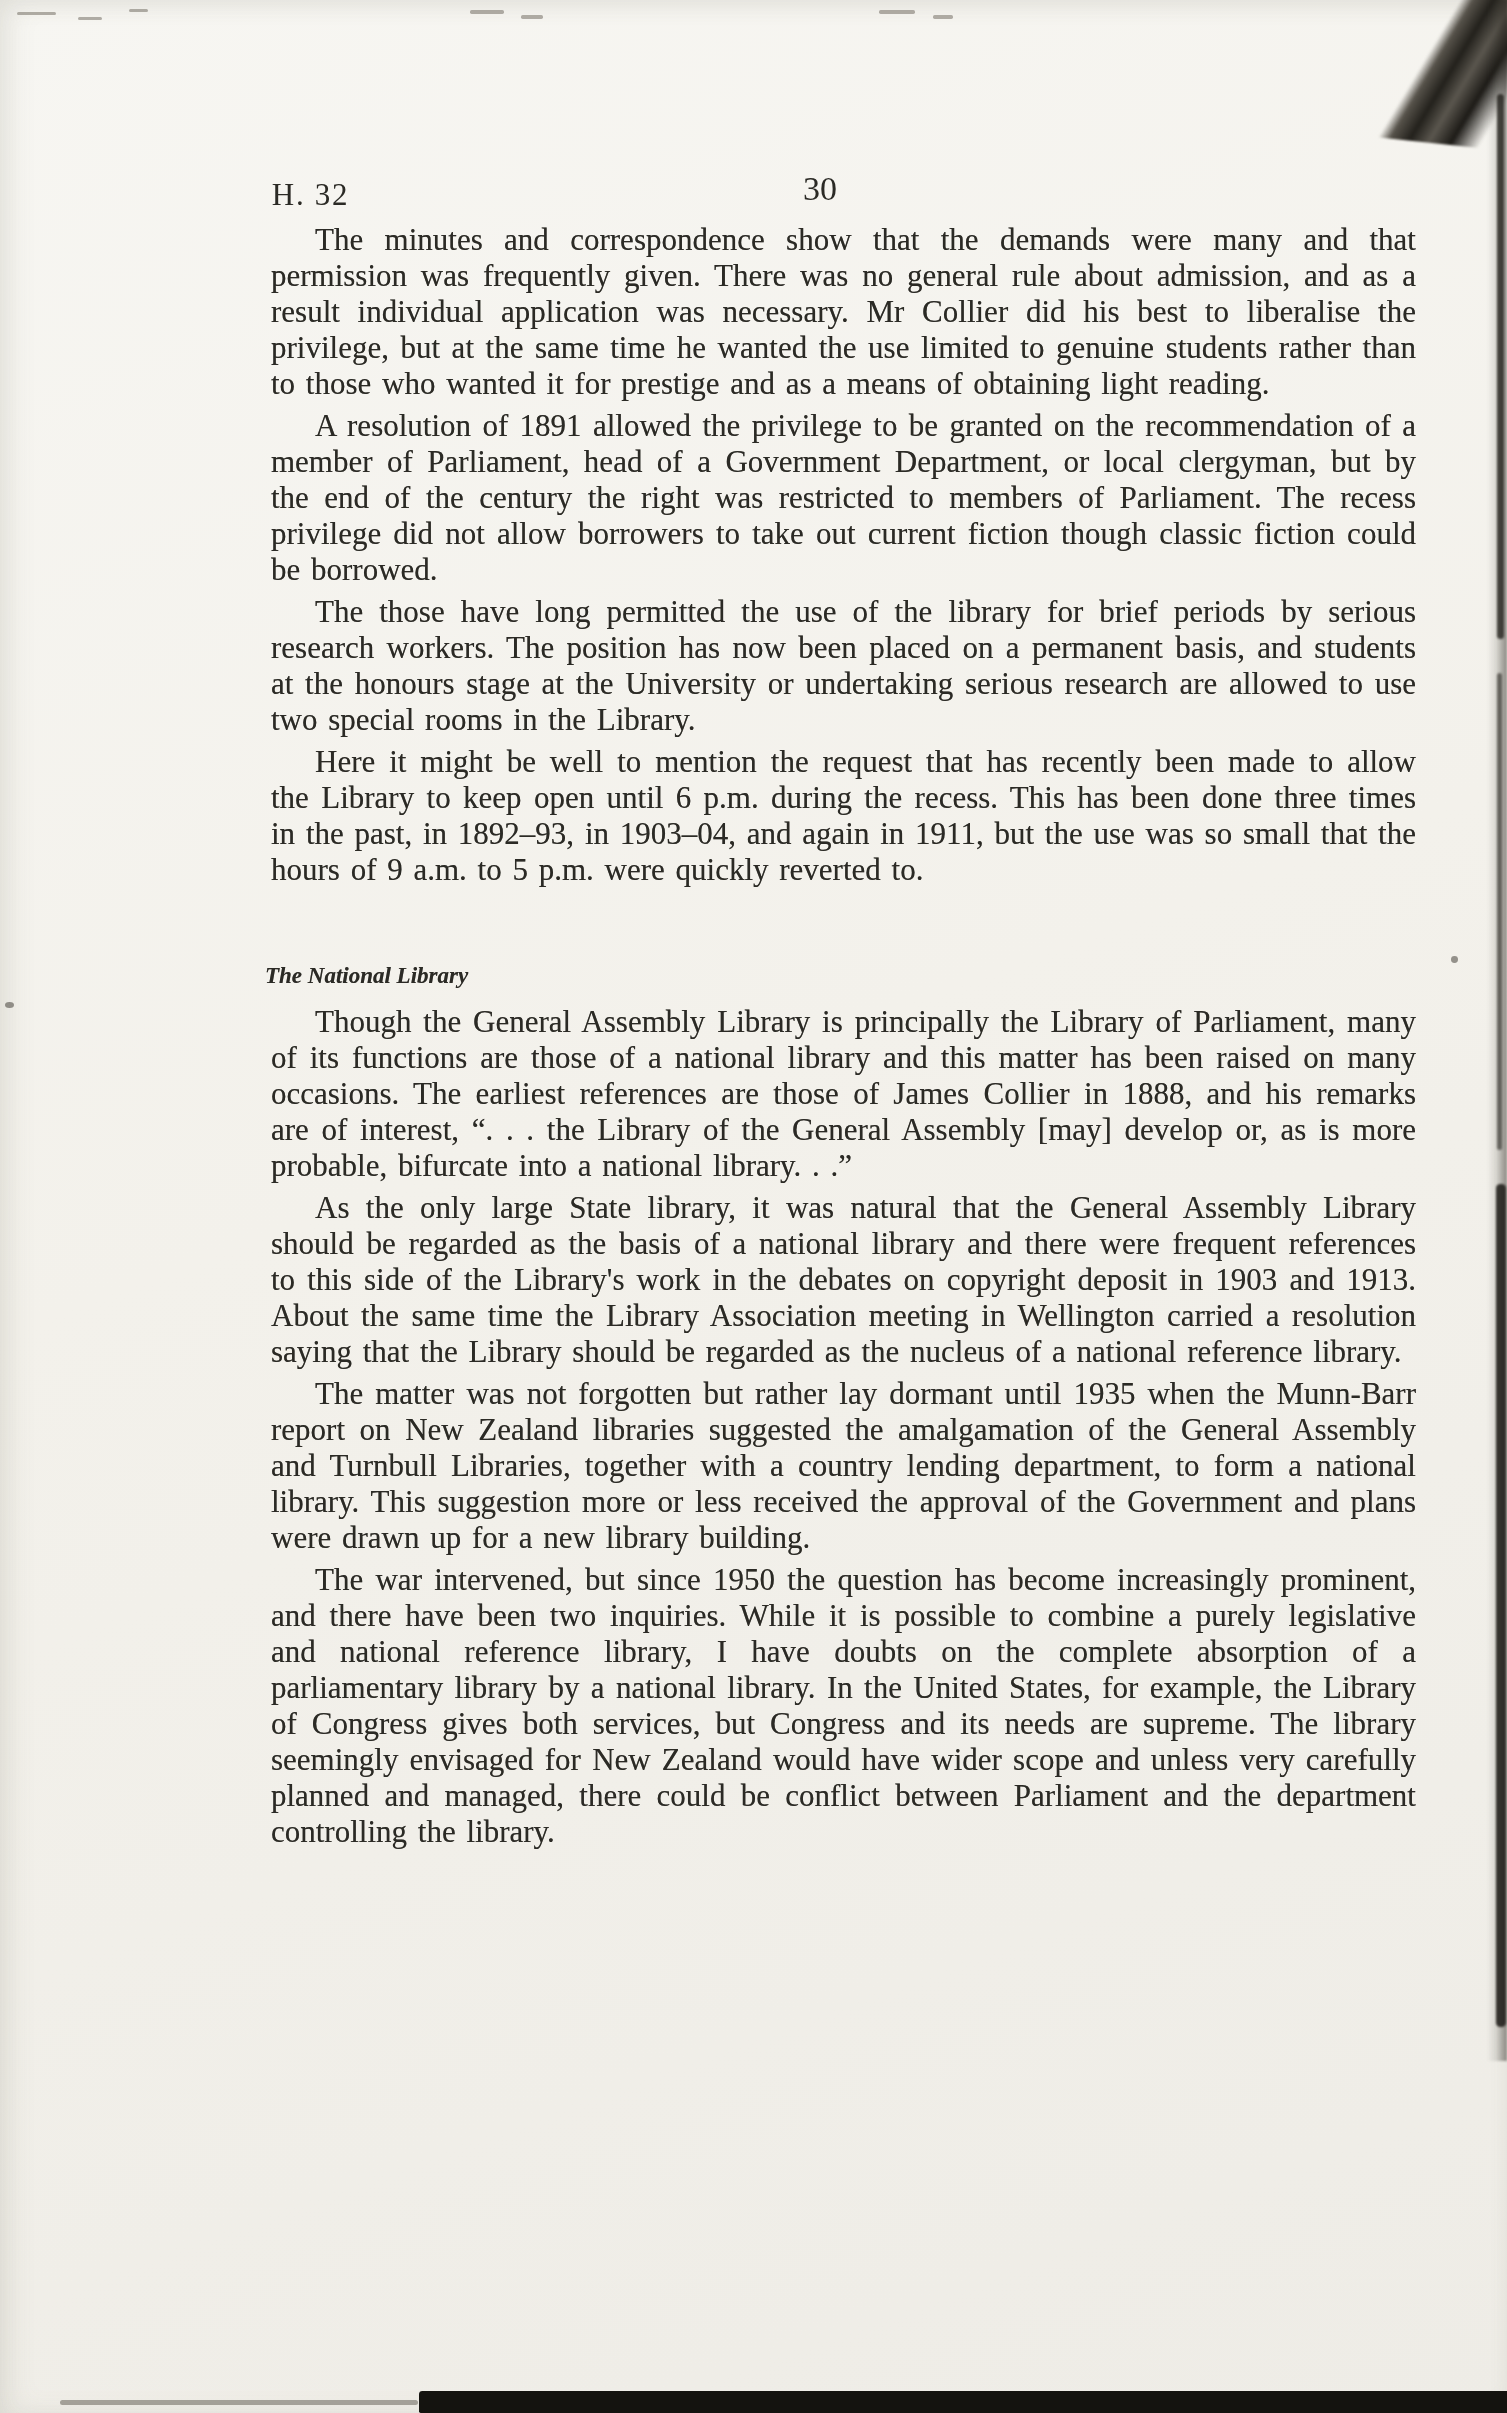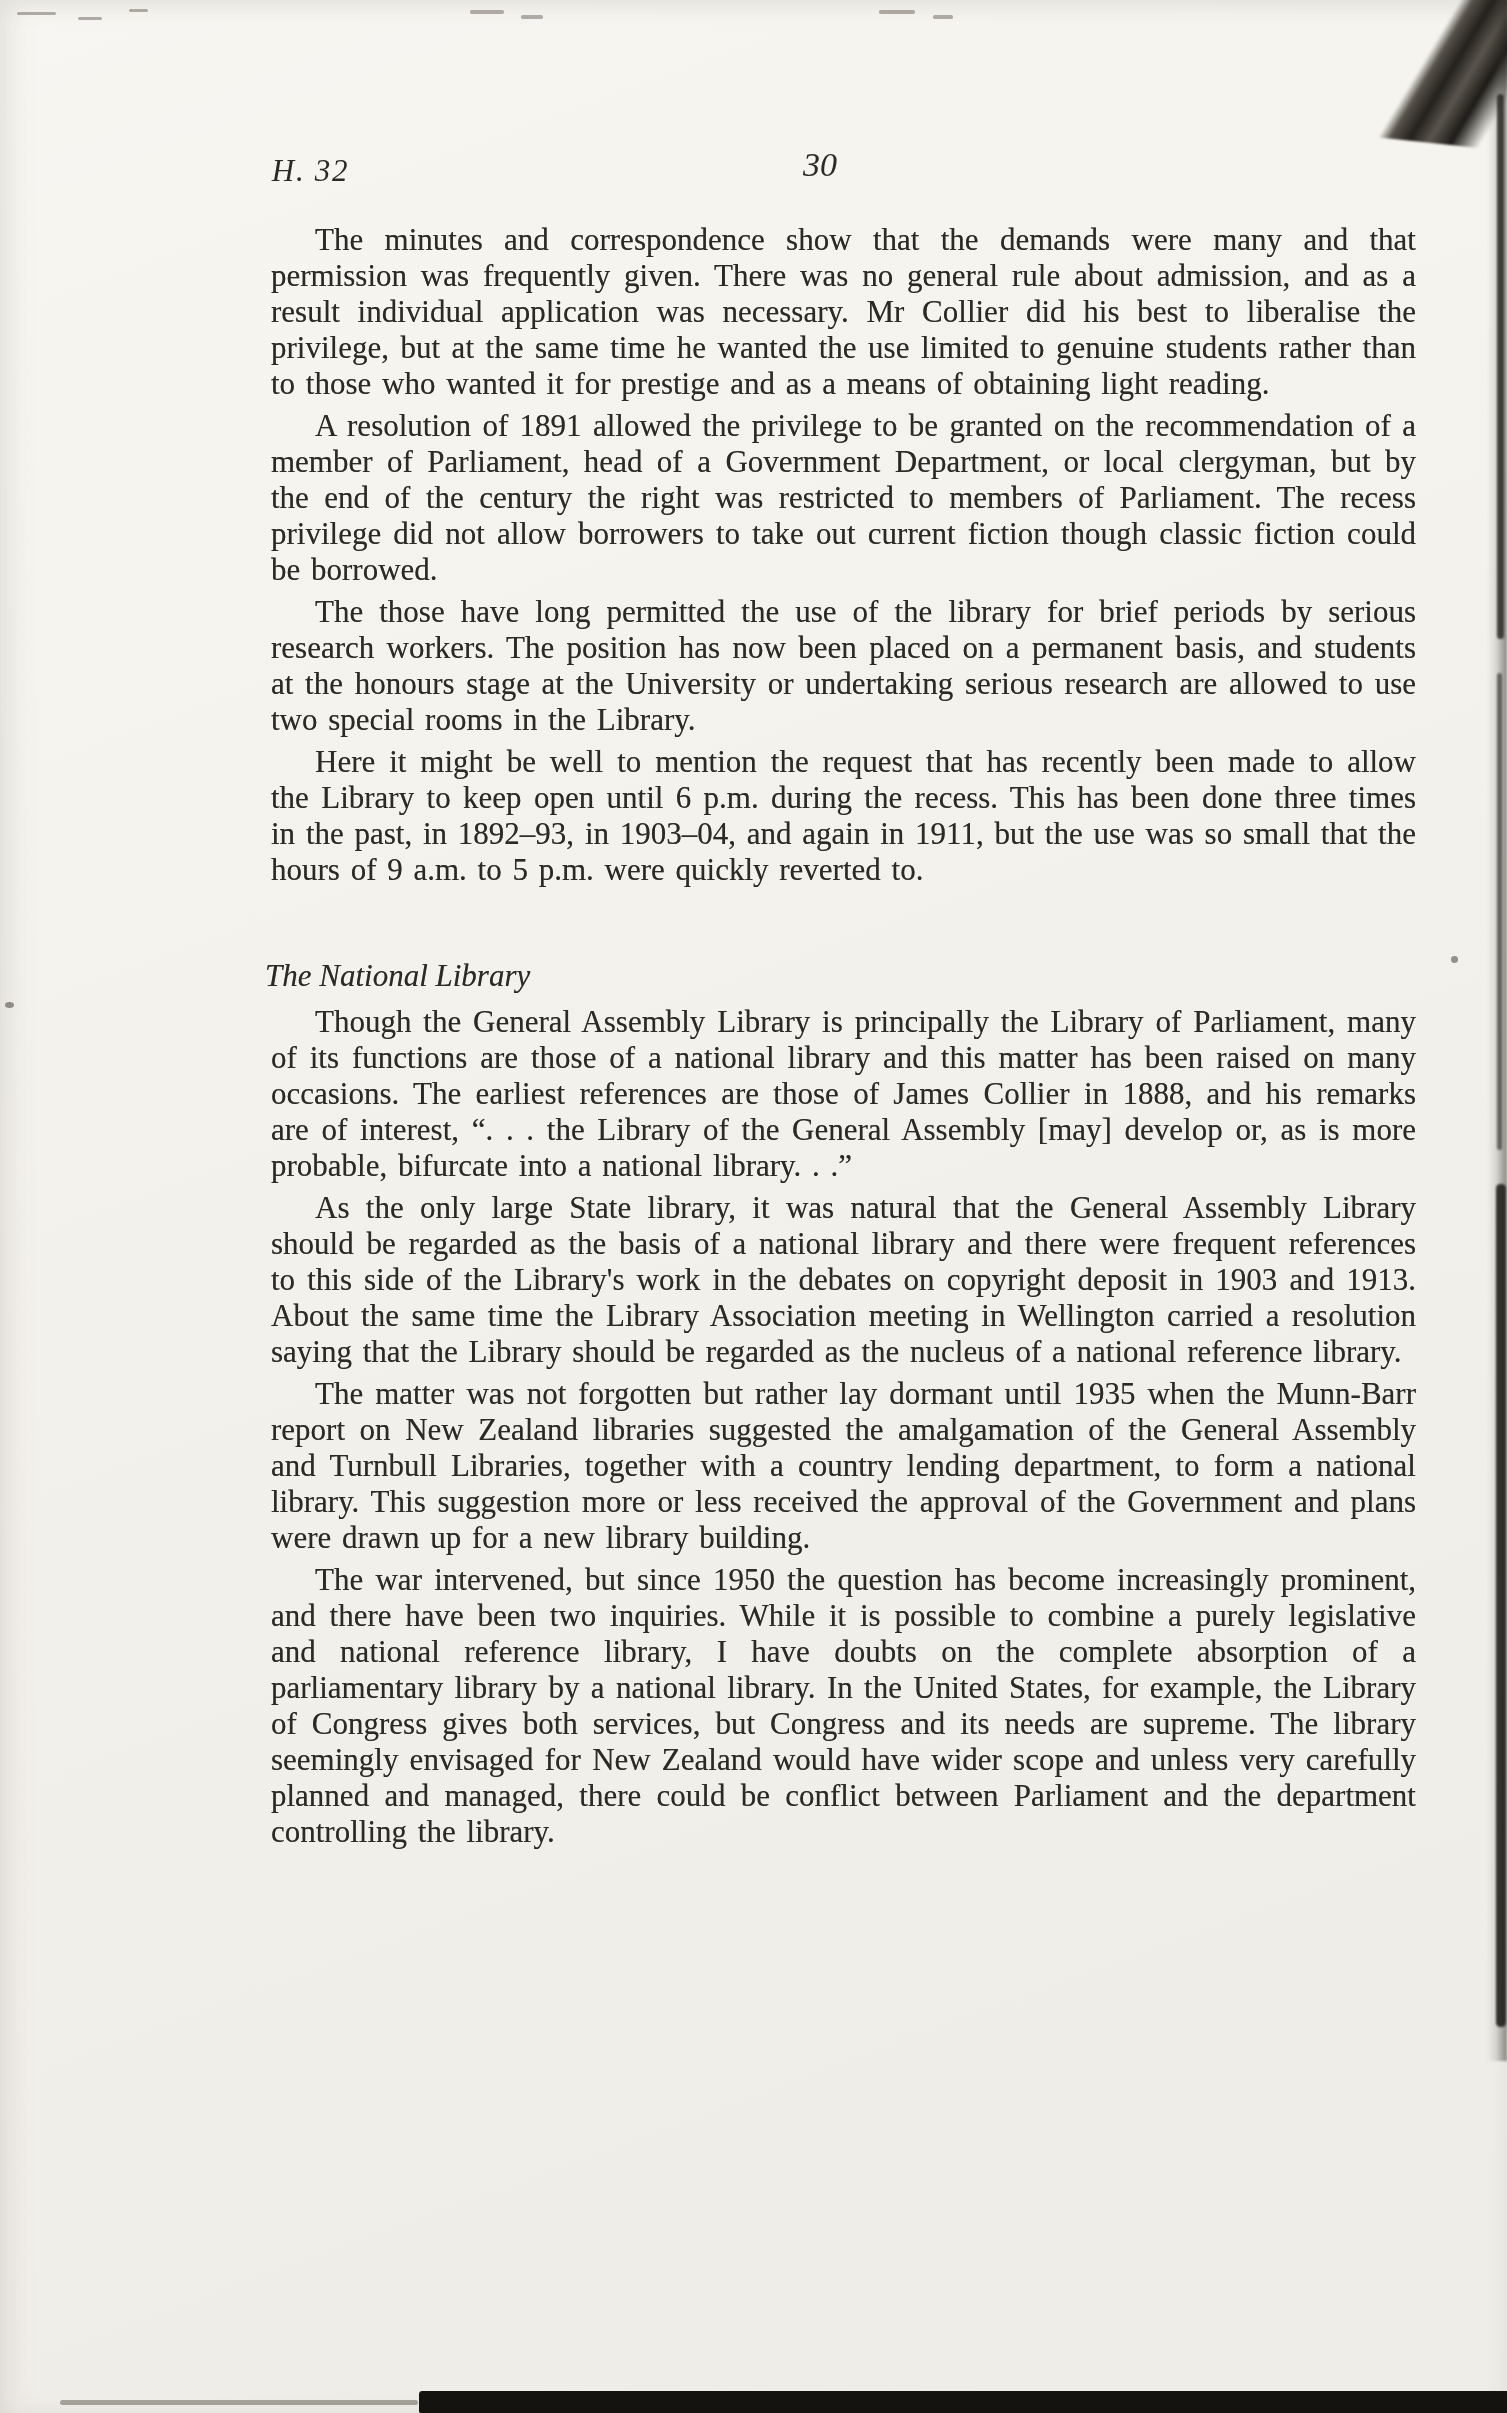--- a/index.html
+++ b/index.html
@@ -17,25 +17,24 @@
   .page {
     position: absolute;
     inset: 0;
     background: linear-gradient(160deg, #f7f6f2 0%, #f3f1eb 45%, #eeece6 100%);
     box-shadow: inset 12px 0 25.5px rgba(120,115,100,0.10), inset 0 8.5px 20.4px rgba(120,115,100,0.08);
   }
 
   
   .page-header {
     position: absolute;
-    top: 146px;
+    top: 170px;
     left: 265px;
     width: 1157px;
     height: 44px;
-    font-style: italic;
   }
   .report-number {
     position: absolute;
     left: 6.8px;
     top: 6.8px;
     font-size: 31px;
     letter-spacing: 1.7px;
     color: #2b2a25;
   }
   .page-number {
@@ -58,24 +57,24 @@
     margin: 6px;
     text-align: justify;
     text-indent: 44px;
     font-size: 31px;
     line-height: 36px;
     word-spacing: 3px;
     text-shadow: 0 0 0.5px rgba(43,42,37,0.55);
   }
   .section-heading {
     margin: 70px 0 10.2px 0;
-    font-size: 31px;
+    font-size: 23px;
     line-height: 36px;
     font-style: italic;
-    font-weight: normal;
+    font-weight: bold;
     color: #2b2a25;
     text-shadow: 0 0 0.5px rgba(43,42,37,0.5);
   }
 
   
   .smudge-top-right {
     position: absolute;
     top: -25.5px;
     right: -29px;
     width: 162px;

